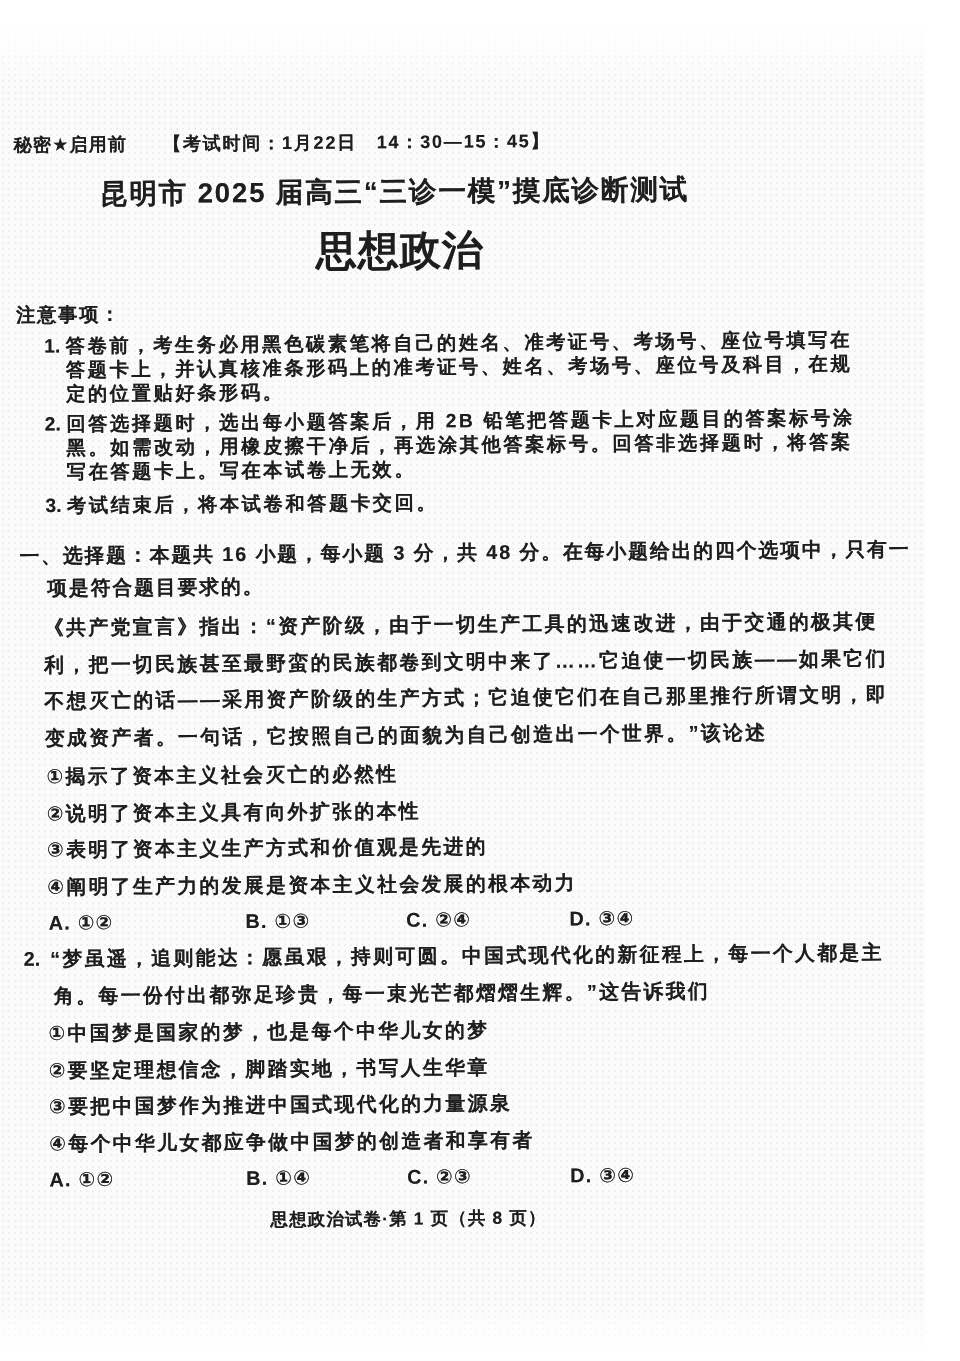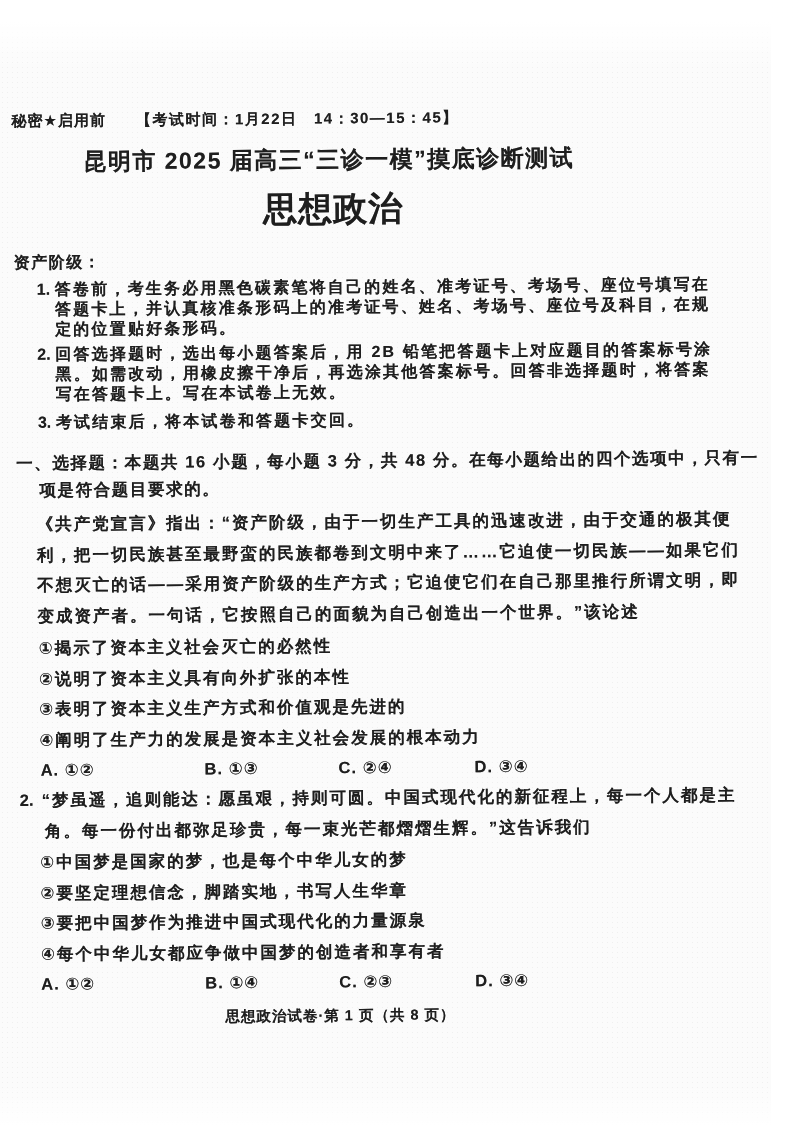--- a/index.html
+++ b/index.html
@@ -74,21 +74,21 @@
   <div class="inner">
 
     <div class="abs header-row">
       <span>秘密★启用前</span>
       <span class="examtime">【考试时间：1月22日　14：30—15：45】</span>
     </div>
 
     <div class="abs title">昆明市 2025 届高三“三诊一模”摸底诊断测试</div>
     <div class="abs subject">思想政治</div>
 
-    <div class="abs notice-head">资产阶级：</div>
+    <div class="abs notice-head">注意事项：</div>
 
     <div class="abs note note1">
       <span class="num">1.</span>
       <div>
         <div>答卷前，考生务必用黑色碳素笔将自己的姓名、准考证号、考场号、座位号填写在</div>
         <div>答题卡上，并认真核准条形码上的准考证号、姓名、考场号、座位号及科目，在规</div>
         <div>定的位置贴好条形码。</div>
       </div>
     </div>
 

